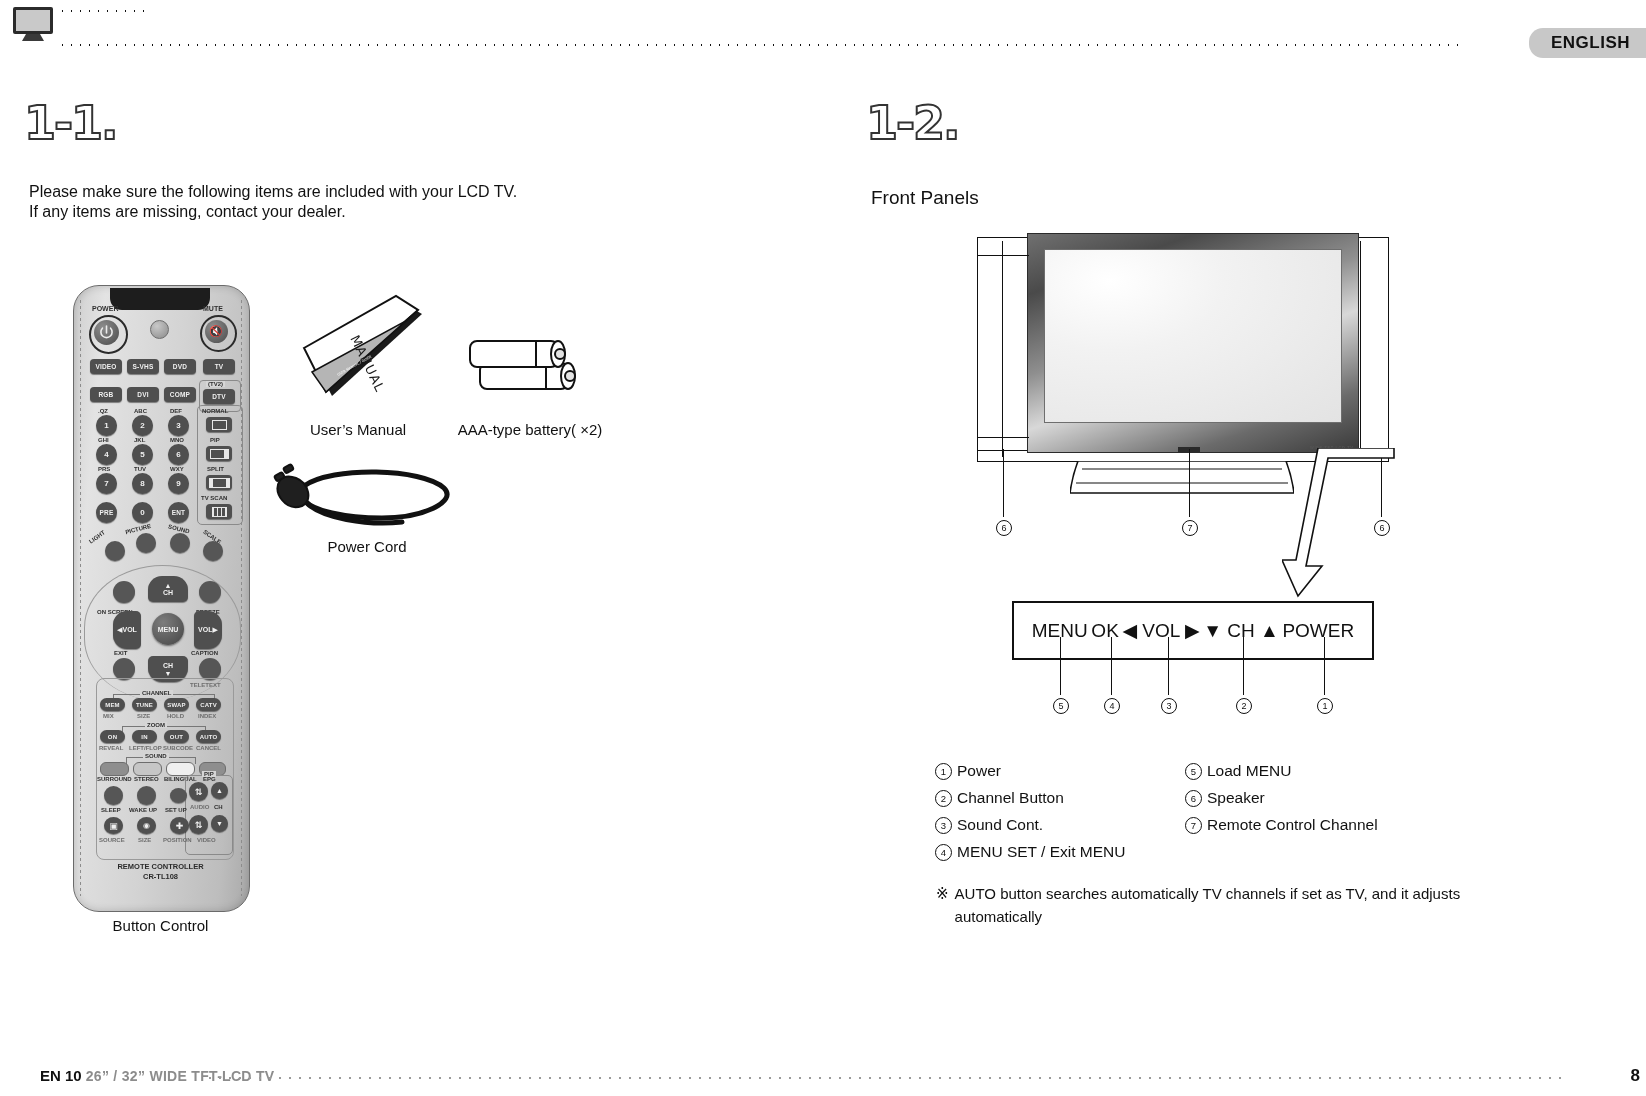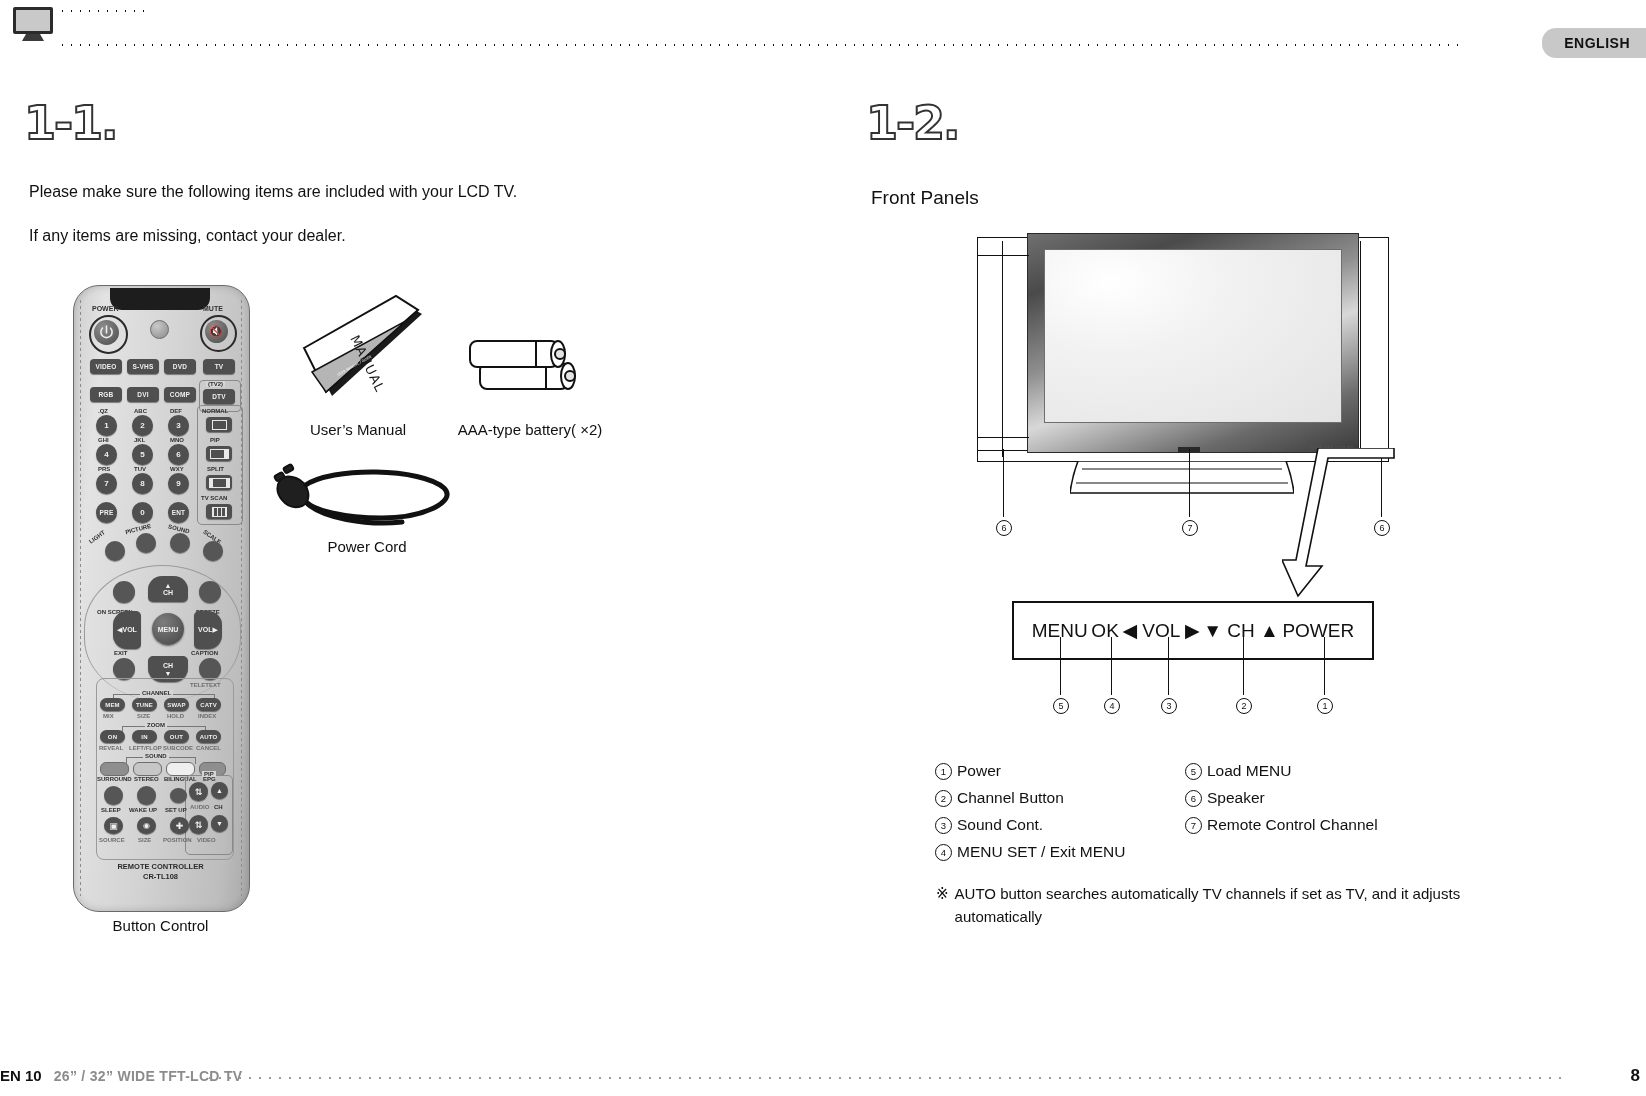--- a/index.html
+++ b/index.html
@@ -13,21 +13,21 @@
   #top-dots-short{left:58px;top:10px;width:90px;height:2px;
     background-image:radial-gradient(circle,#111 0.9px,transparent 1.1px);
     background-size:9px 2px;background-repeat:repeat-x;}
   #top-dots-long{left:58px;top:44px;width:1400px;height:2px;
     background-image:radial-gradient(circle,#111 0.9px,transparent 1.1px);
     background-size:9px 2px;background-repeat:repeat-x;}
   #tv-logo{left:10px;top:4px;width:48px;height:40px;}
   #english-tab{right:0;top:28px;height:30px;background:#c8c8c8;
     border-radius:14px 0 0 14px;display:flex;align-items:center;
     padding:0 16px 0 22px;}
-  #english-tab span{font-size:14px;font-weight:bold;letter-spacing:.5px;color:#111;}
+  #english-tab span{font-size:17px;font-weight:bold;letter-spacing:.5px;color:#111;}
 
   
   .sec-head{height:40px;}
   .sec-num{font-family:"DejaVu Sans",sans-serif;font-size:46px;font-weight:bold;
     color:#fff;-webkit-text-stroke:2px #333;letter-spacing:-2px;line-height:40px;}
   .sec-bar{height:38px;border-radius:0 19px 19px 0;
     background:linear-gradient(90deg,#4a4a4a 0%,#6e6e6e 22%,#9b9b9b 55%,#cfcfcf 82%,#e8e8e8 100%);
     display:flex;align-items:center;position:relative;}
   .sec-bar::before{content:"";position:absolute;left:-13px;top:0;width:26px;height:38px;
     background:#4a4a4a;border-radius:19px 0 0 19px;}
@@ -138,21 +138,21 @@
 
   .legend-item{display:flex;align-items:center;gap:5px;font-size:15.5px;
     color:#111;margin-bottom:9px;}
   .legend-num{width:15px;height:15px;border:1px solid #111;border-radius:50%;
     font-size:9.5px;display:flex;align-items:center;justify-content:center;
     flex:0 0 auto;}
 
   #note{left:936px;top:882px;width:600px;font-size:15px;line-height:23px;color:#111;}
 
   
-  #foot-left{left:0;bottom:12px;display:flex;align-items:baseline;gap:12px;}
+  #foot-left{left:0;bottom:12px;display:flex;align-items:baseline;gap:4px;padding-left:40px;}
   #foot-en{font-size:15px;font-weight:bold;color:#111;}
   #foot-model{font-size:14px;font-weight:bold;color:#8c8c8c;letter-spacing:.3px;}
   #foot-dots{left:205px;bottom:17px;width:1360px;height:2px;
     background-image:radial-gradient(circle,#9a9a9a 1px,transparent 1.2px);
     background-size:10px 2px;background-repeat:repeat-x;}
   #foot-page{right:6px;bottom:10px;font-size:17px;font-weight:bold;color:#111;}
 </style>
 </head>
 <body>
 
@@ -167,21 +167,21 @@
 <div class="abs" id="top-dots-long"></div>
 <div class="abs" id="english-tab">
   <span>ENGLISH</span>
 </div>
 
 <div class="abs sec-head" style="left:24px;top:103px;width:630px;display:flex;align-items:center;">
   <div class="sec-num">1-1.</div>
 </div>
 
 <div class="abs body-txt" style="left:29px;top:178px;width:560px;">Please make sure the following items are included with your LCD TV.</div>
-<div class="abs body-txt" style="left:29px;top:222px;width:560px;">If any items are missing, contact your dealer.</div>
+<div class="abs body-txt" style="left:29px;top:198px;width:560px;">If any items are missing, contact your dealer.</div>
 
 <div class="abs" id="remote-body"></div>
 <div class="abs" id="remote-edge-l"></div>
 <div class="abs" id="remote-edge-r"></div>
 <div class="abs" id="remote-top-black"></div>
 
 <div class="abs rlabel" style="left:92px;top:305px;font-size:7px;">POWER</div>
 <div class="abs" id="pwr-ring"></div>
 <div class="abs" id="pwr-knob">
   <svg width="25" height="25" viewBox="0 0 25 25">

